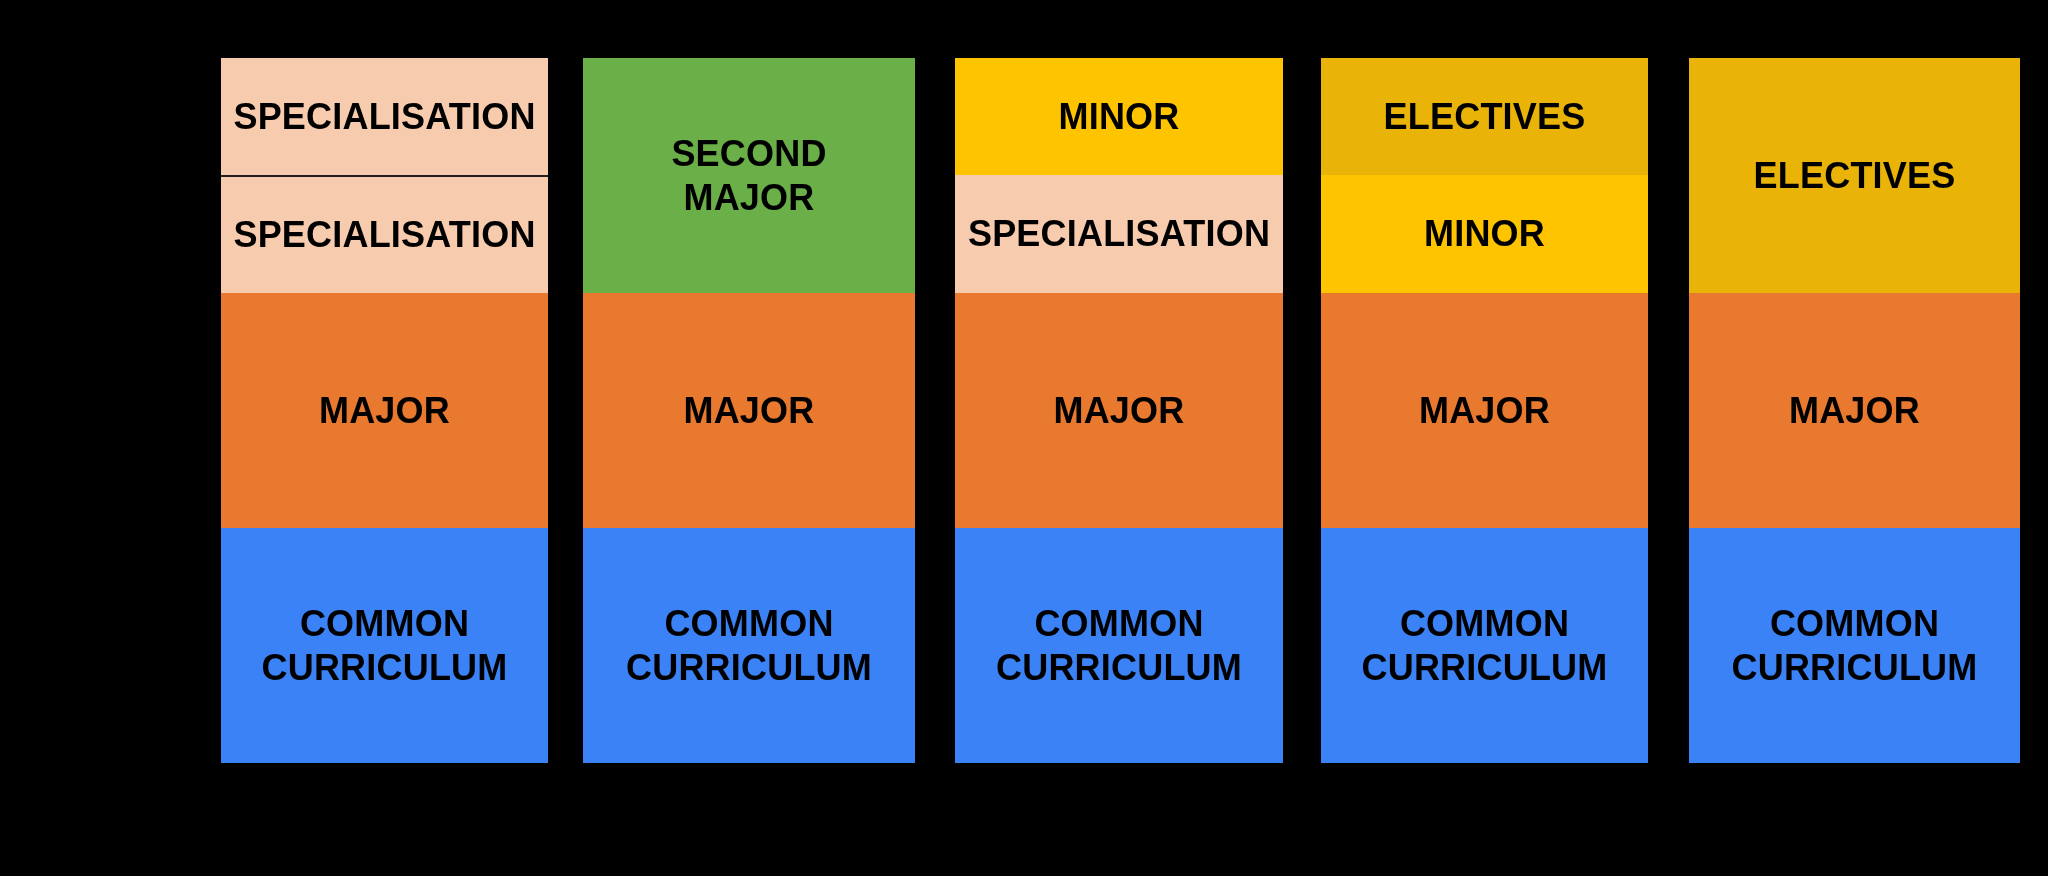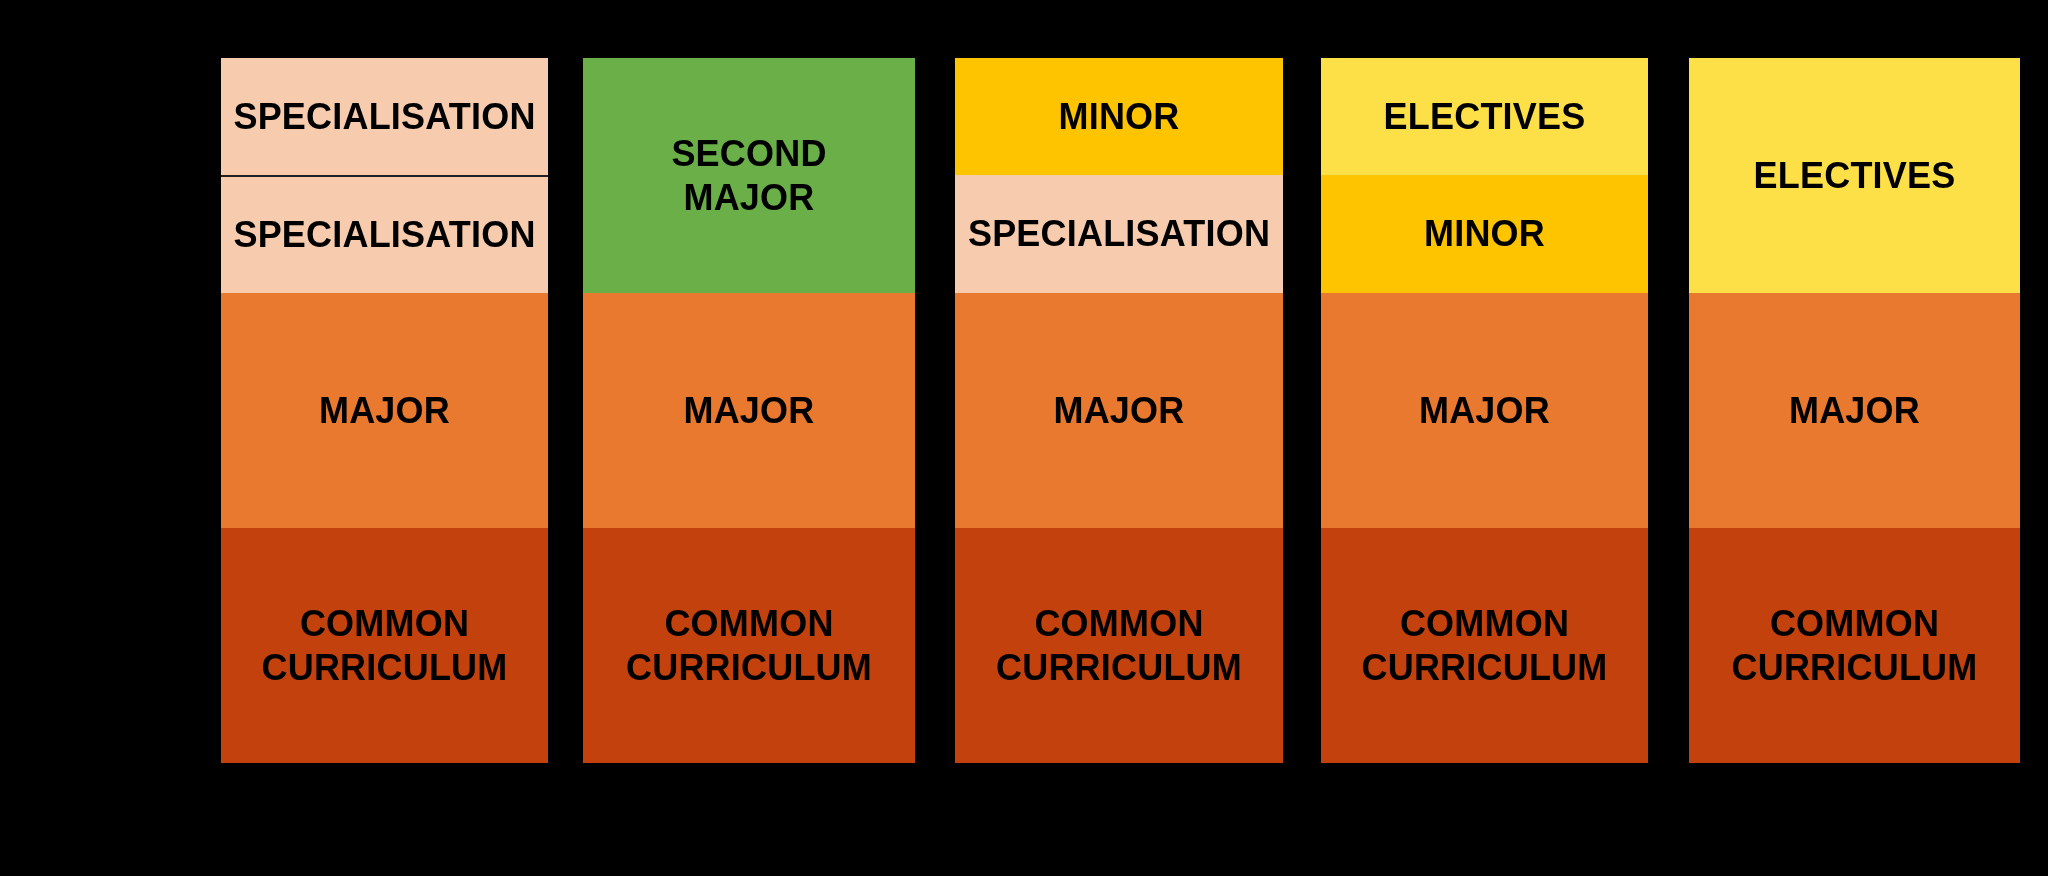--- a/index.html
+++ b/index.html
@@ -46,23 +46,23 @@
     white-space: pre-line;
     font-size: 36px;
     font-weight: 700;
     color: #000000;
   }
 
   
   .skin-peach      { background: #F7CBAD; }
   .skin-green      { background: #6AAF47; }
   .skin-yellow     { background: #FFC400; align-items: center; }
-  .skin-grey       { background: #fde047; }
+  .skin-grey       { background: #eab308; }
   .skin-orange     { background: #E8792F; }
-  .skin-blue       { background: #c2410c; }
+  .skin-blue       { background: #3b82f6; }
 
   
   .rule-top { border-top: 2px solid #231F20; }
 </style>
 </head>
 <body>
 
 <div id="canvas">
     <div class="column" style="left: 221px; width: 327px; top: 58px; height: 705px;">
       <div class="block skin-peach" style="flex: 0 0 117px; height: 117px;">

